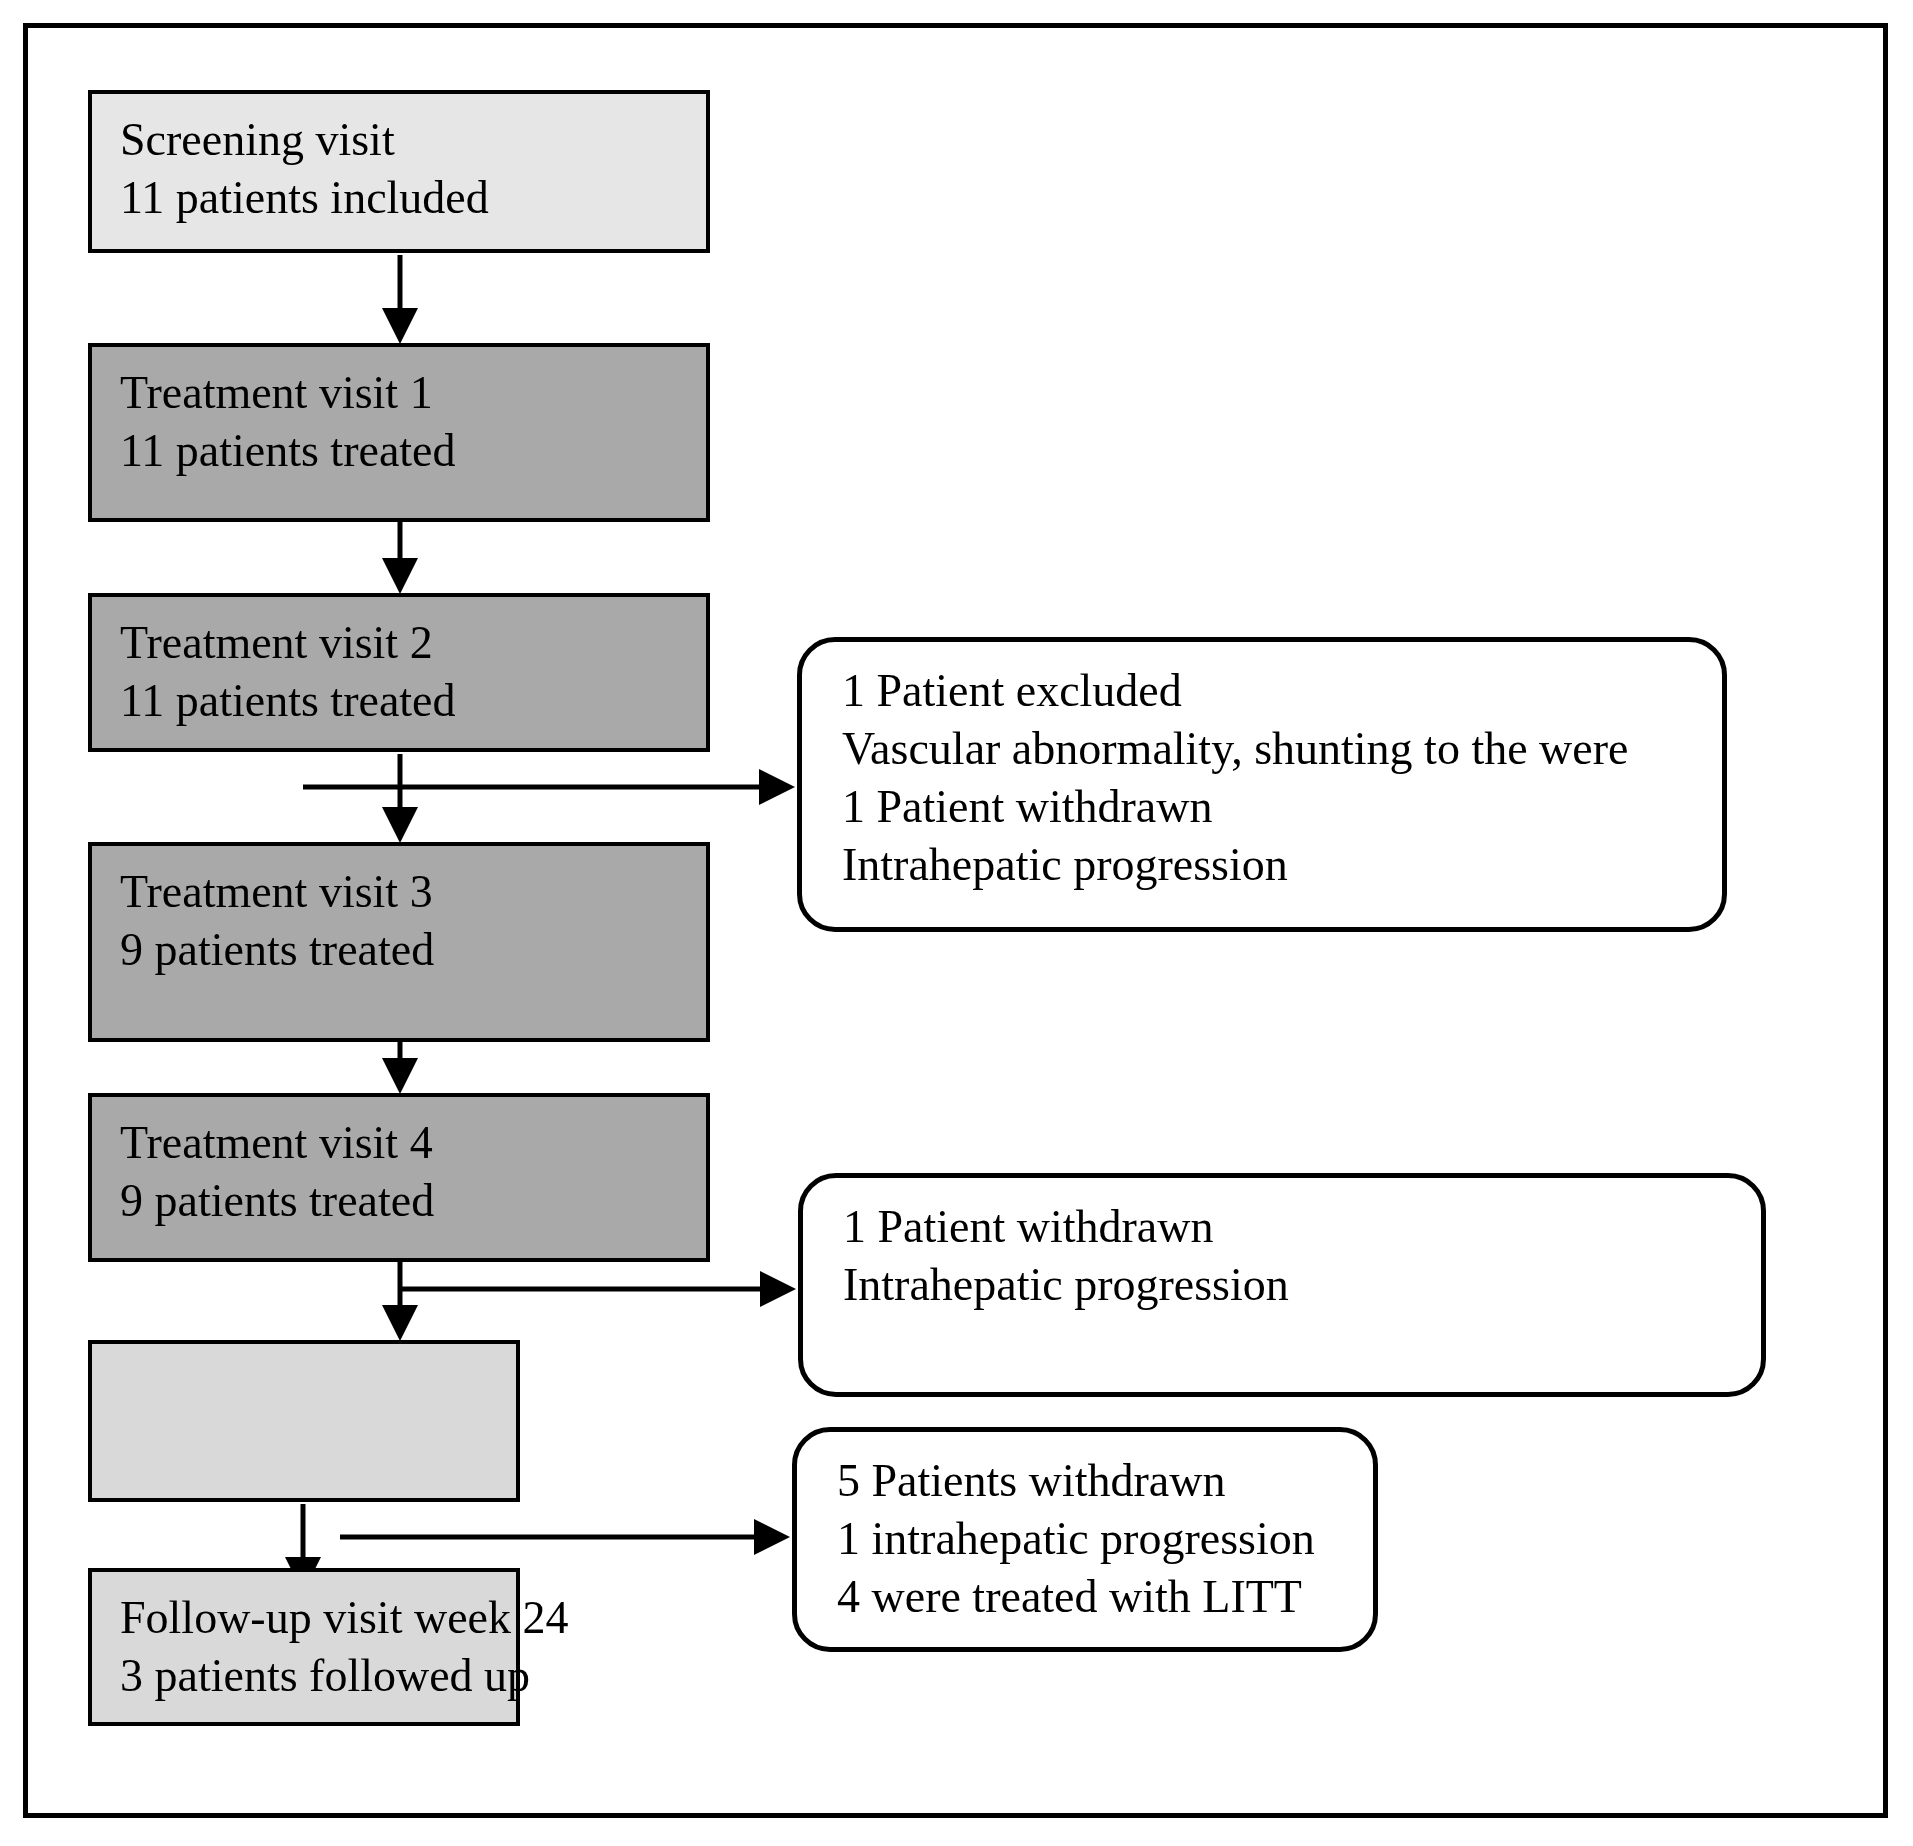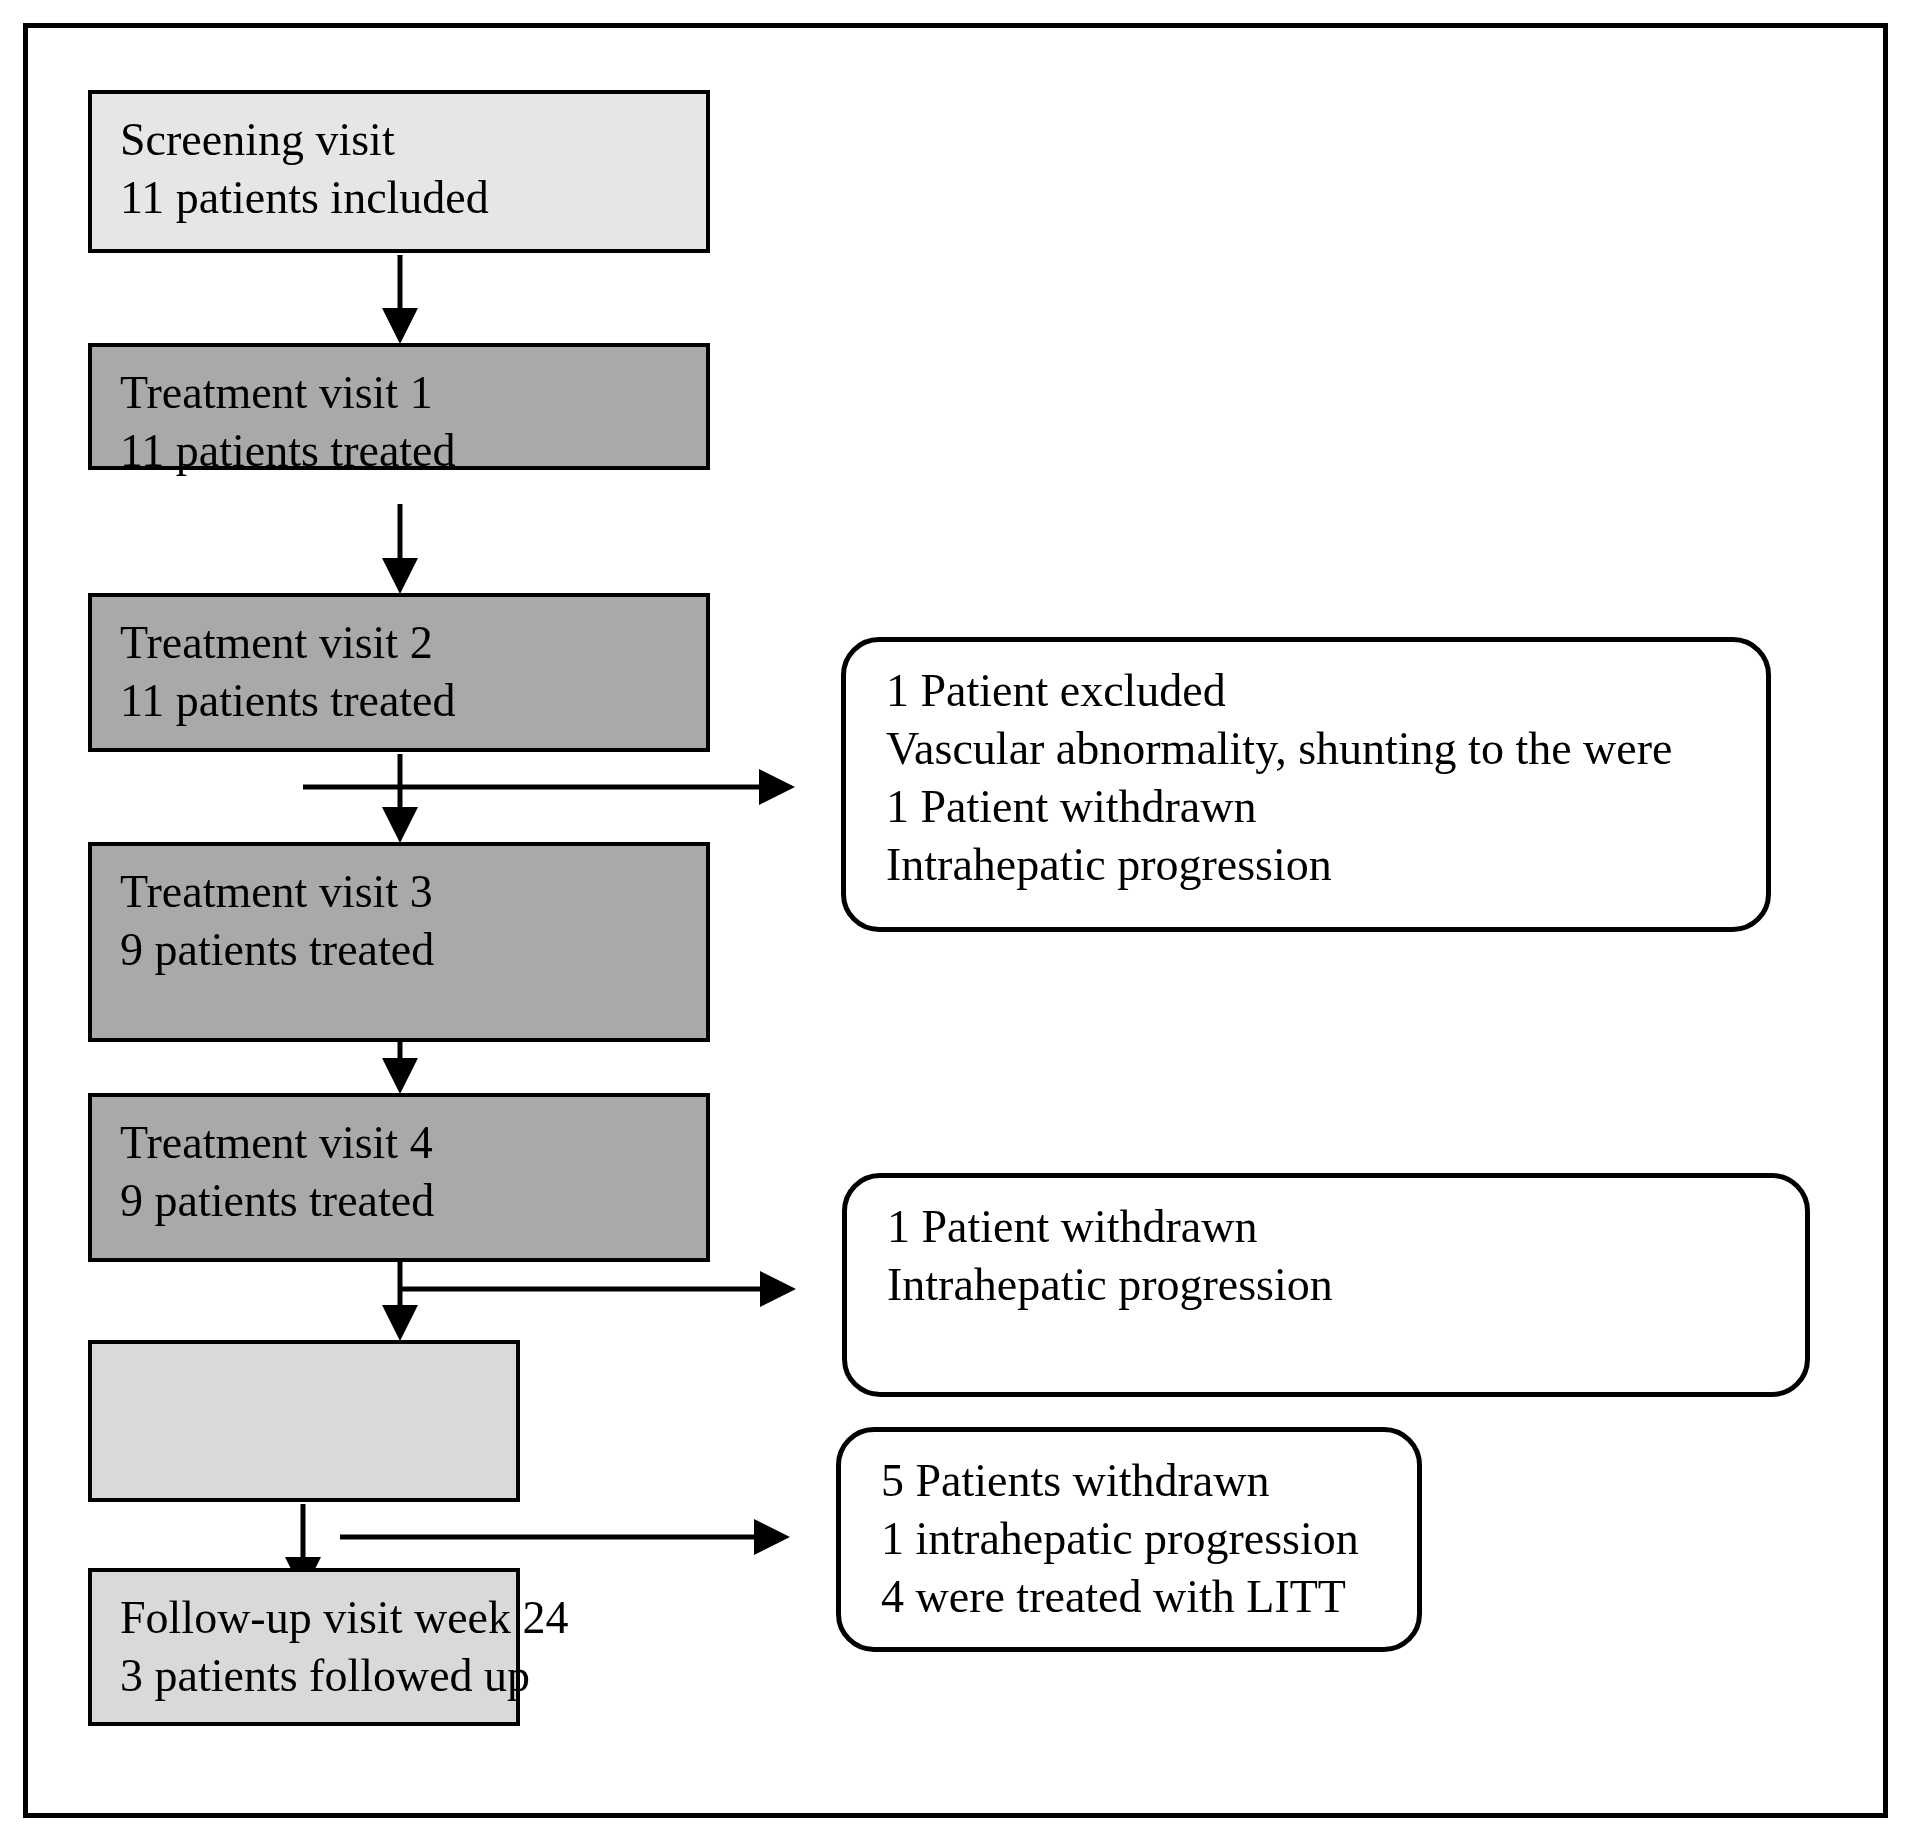--- a/index.html
+++ b/index.html
@@ -47,21 +47,20 @@
     padding: 17px 10px 0 28px;
   }
   .fill-screening { background: var(--c-screening_fill, #e6e6e6); }
   .fill-treatment { background: var(--c-treatment_fill, #a9a9a9); }
   .fill-followup  { background: var(--c-followup_fill, #d9d9d9); }
   .side-box {
     border: 5px solid var(--c-border, #000000);
     border-radius: 38px;
     background: var(--c-sidebox_fill, #ffffff);
     padding: 20px 24px 17px 40px;
-    margin-left: 44px;
   }
 </style>
 </head>
 <body>
 
 <div class="stage">
 
   <div class="outer-border"></div>
 
   <svg class="connectors" viewBox="0 0 1913 1846" xmlns="http://www.w3.org/2000/svg">
@@ -101,21 +100,21 @@
       <line x1="303" y1="1504" x2="303" y2="1561"></line>
       <polygon points="303,1593 285,1557 321,1557"></polygon>
     </g>
   </svg>
 
   <div class="box flow-box fill-screening" style="left:88px; top:90px; width:622px; height:163px;">
     <div>Screening visit</div>
     <div>11 patients included</div>
   </div>
 
-  <div class="box flow-box fill-treatment" style="left:88px; top:343px; width:622px; height:127px;">
+  <div class="box flow-box fill-treatment" style="left:88px; top:343px; width:622px; height:179px;">
     <div>Treatment visit 1</div>
     <div>11 patients treated</div>
   </div>
 
   <div class="box flow-box fill-treatment" style="left:88px; top:593px; width:622px; height:159px;">
     <div>Treatment visit 2</div>
     <div>11 patients treated</div>
   </div>
 
   <div class="box flow-box fill-treatment" style="left:88px; top:842px; width:622px; height:200px;">

